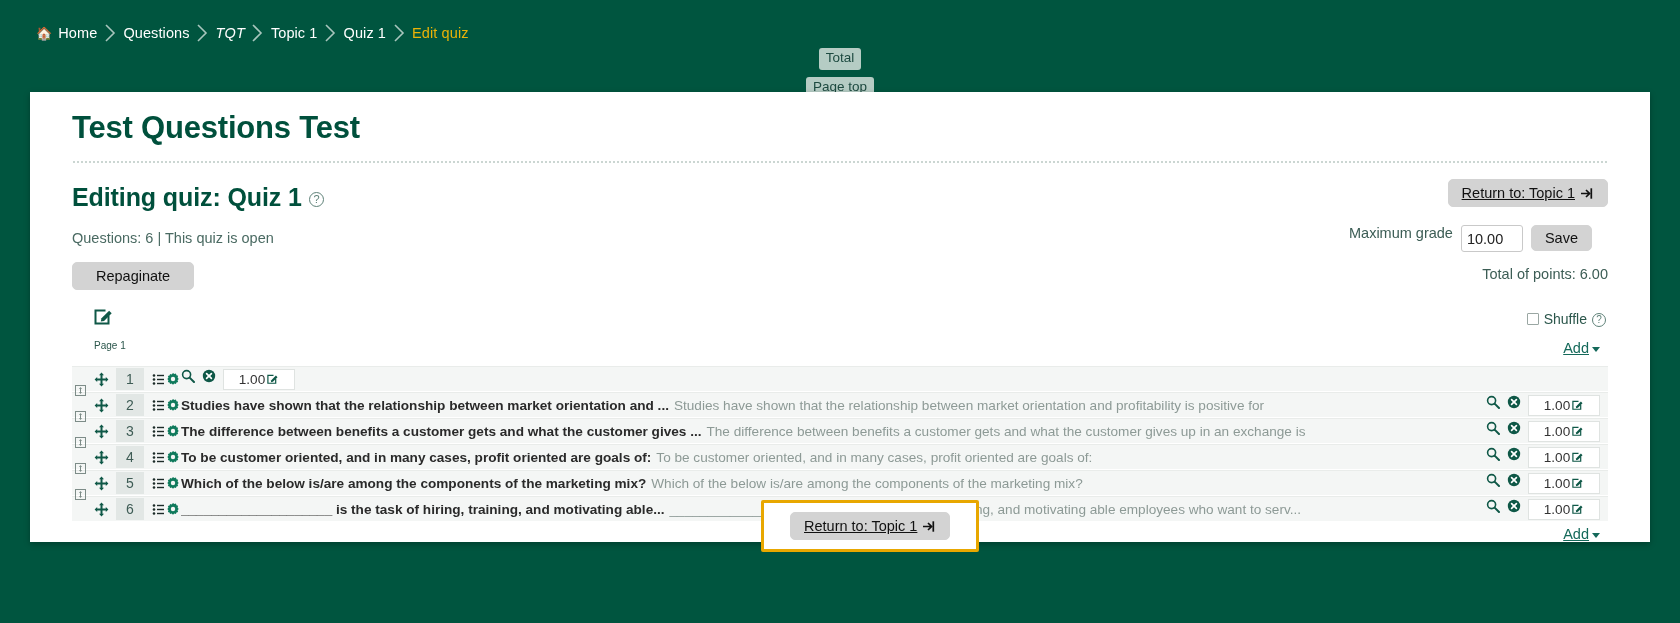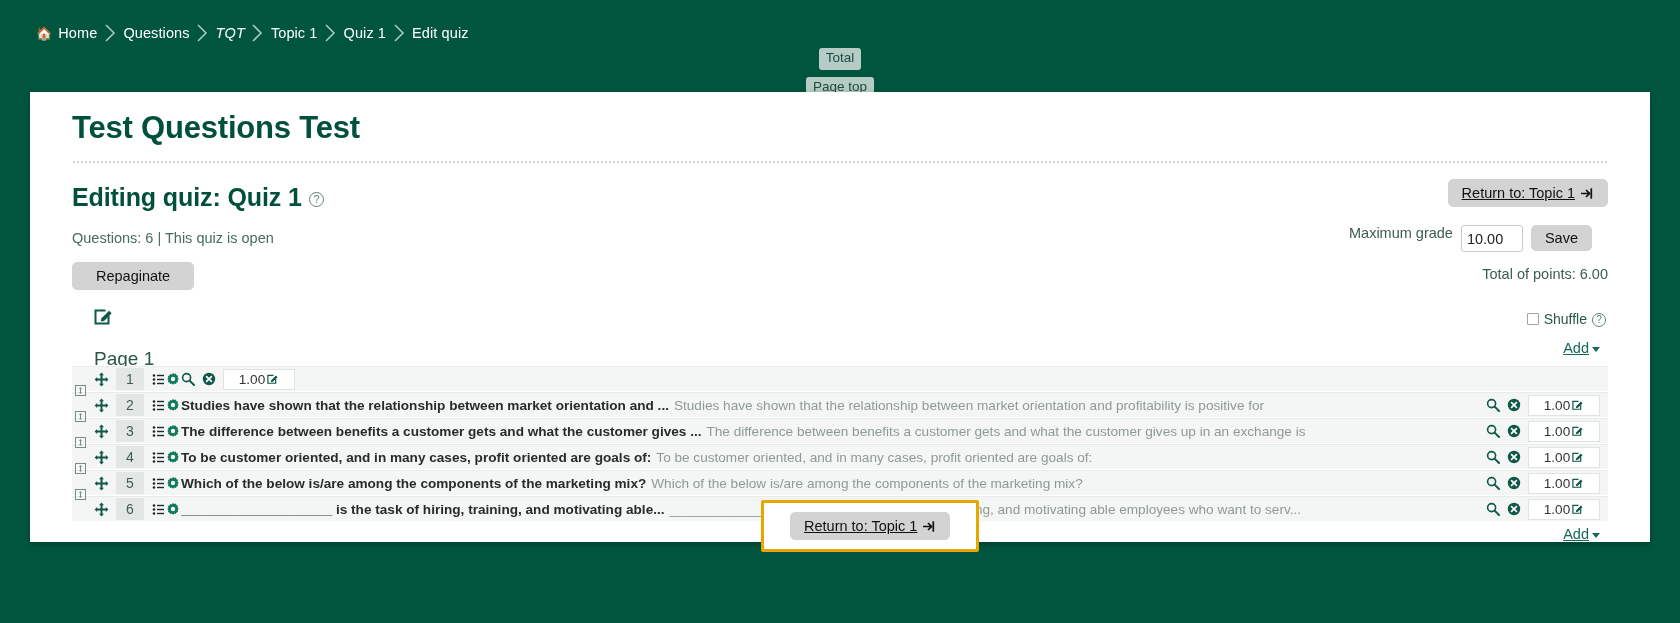--- a/index.html
+++ b/index.html
@@ -30,21 +30,21 @@
     font-size: 14.5px;
     color: #ffffff;
   }
   .crumb {
     color: #ffffff;
     text-decoration: none;
     white-space: nowrap;
     letter-spacing: .1px;
   }
   .crumb.italic { font-style: italic; }
-  .crumb.plain { color: #ffffff; }
+  .crumb.plain { color: #eab308; }
   .home-icon {
     display: inline-block;
     margin-right: 6px;
     font-size: 13px;
     position: relative; top: 0px;
   }
   .crumb-sep {
     display: inline-block;
     width: 26px;
     text-align: center;
@@ -220,22 +220,22 @@
     border-radius: 1px;
   }
 
   .page-row {
     position: relative;
     height: 26px;
     margin-top: 2px;
   }
   .page-label {
     position: absolute;
-    left: 22px; top: 10px;
-    font-size: 19px;
+    left: 22px; top: 2px;
+    font-size: 10px;
     color: #2b564b;
   }
   .add-link {
     position: absolute;
     right: 8px; top: 2px;
     font-size: 14.5px;
     color: #14695a;
     text-decoration: underline;
     cursor: pointer;
   }
@@ -297,21 +297,20 @@
     overflow: hidden;
     text-overflow: clip;
     min-width: 0;
   }
   .qtext b { color: #2a2a2a; font-weight: bold; }
   .qtext span.desc { color: #8d9a96; margin-left: 5px; }
 
   .qright {
     flex: none;
     display: flex;
-    align-items: center;
     gap: 7px;
     padding-right: 8px;
   }
   .icon-btn { color: #0f5847; cursor: pointer; display:inline-flex; }
   .qmark {
     width: 72px;
     height: 21px;
     background: #ffffff;
     border: 1px solid #dfe3e1;
     display: inline-flex;

